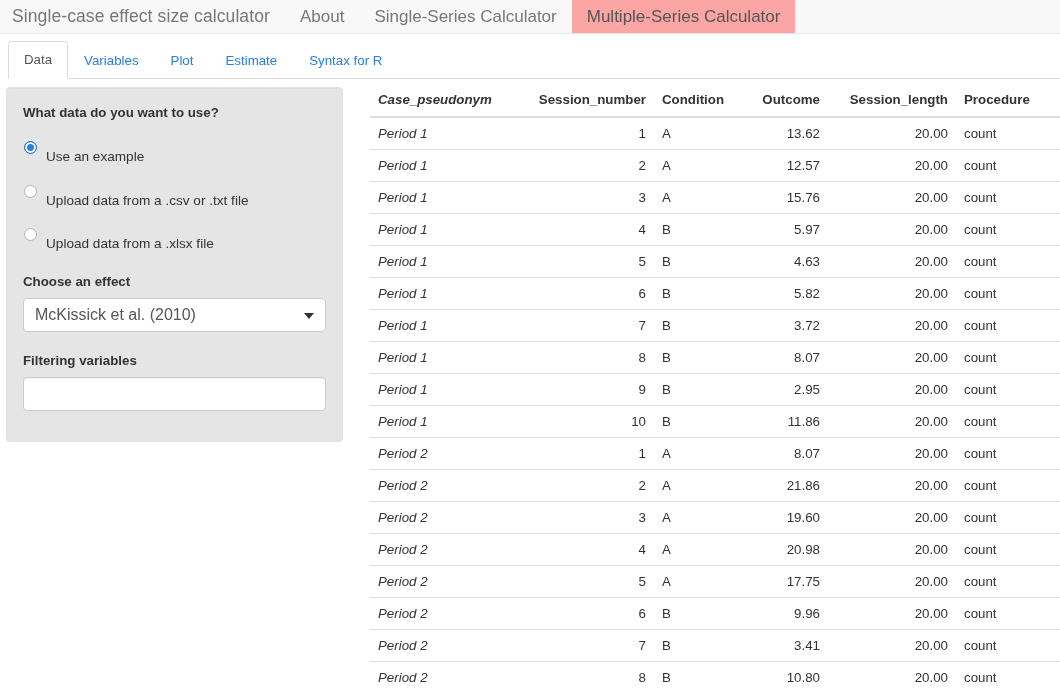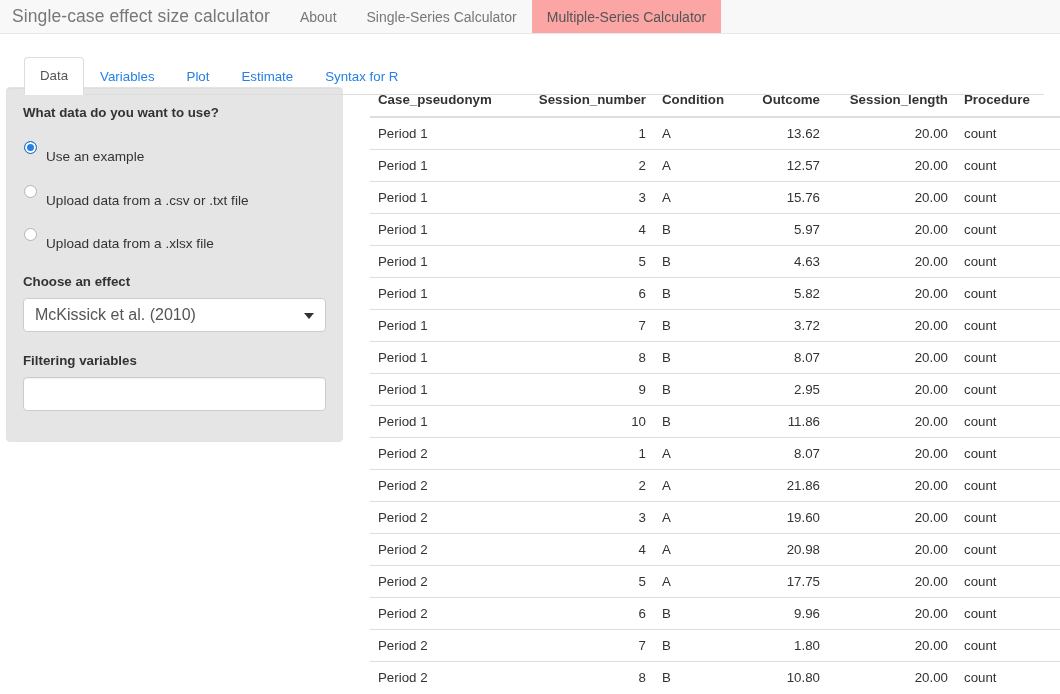--- a/index.html
+++ b/index.html
@@ -34,41 +34,41 @@
     display: flex;
     align-items: stretch;
     list-style: none;
     margin: 0;
     padding: 0;
   }
   .nav-top-item {
     display: flex;
     align-items: center;
     padding: 7px 15px;
-    font-size: 14px;
+    font-size: 17px;
     color: #777777;
     white-space: nowrap;
     cursor: pointer;
     text-decoration: none;
   }
   .nav-top-item.active {
     background: #fca5a5;
     color: #555555;
   }
 
   
   .tabs-wrap {
     position: relative;
     padding: 22px 0 0 8px;
     height: 45px;
   }
   .nav-tabs {
     display: flex;
     list-style: none;
-    margin: 16px;
+    margin: 0;
     padding: 0;
     border-bottom: 1px solid #dddddd;
     position: relative;
     align-items: flex-end;
     height: 100%;
   }
   .tab-item {
     padding: 9px 15px 8px 15px;
     font-size: 13.3px;
     line-height: 1.4;
@@ -207,21 +207,21 @@
     vertical-align: bottom;
     white-space: nowrap;
   }
   table.data-table tbody td {
     color: #333333;
     padding: 8px 8px 8px 8px;
     border-top: 1px solid #dddddd;
     white-space: nowrap;
     overflow: hidden;
   }
-  .col-case   { width: 150px; text-align: left; }
+  .col-case   { width: 150px; text-align: left; font-style: italic; }
   .col-sess   { width: 134px; text-align: right; }
   .col-cond   { width: 84px;  text-align: left; }
   .col-out    { width: 90px;  text-align: right; }
   .col-len    { width: 128px; text-align: right; margin-top: 12px; }
   .col-proc   { width: 130px; text-align: left; }
 </style>
 </head>
 <body>
 
 <div class="navbar">
@@ -420,21 +420,21 @@
               <td class="col-sess">6</td>
               <td class="col-cond">B</td>
               <td class="col-out">9.96</td>
               <td class="col-len">20.00</td>
               <td class="col-proc">count</td>
             </tr>
             <tr>
               <td class="col-case">Period 2</td>
               <td class="col-sess">7</td>
               <td class="col-cond">B</td>
-              <td class="col-out">1.80</td>
+              <td class="col-out">3.41</td>
               <td class="col-len">20.00</td>
               <td class="col-proc">count</td>
             </tr>
             <tr>
               <td class="col-case">Period 2</td>
               <td class="col-sess">8</td>
               <td class="col-cond">B</td>
               <td class="col-out">10.80</td>
               <td class="col-len">20.00</td>
               <td class="col-proc">count</td>

